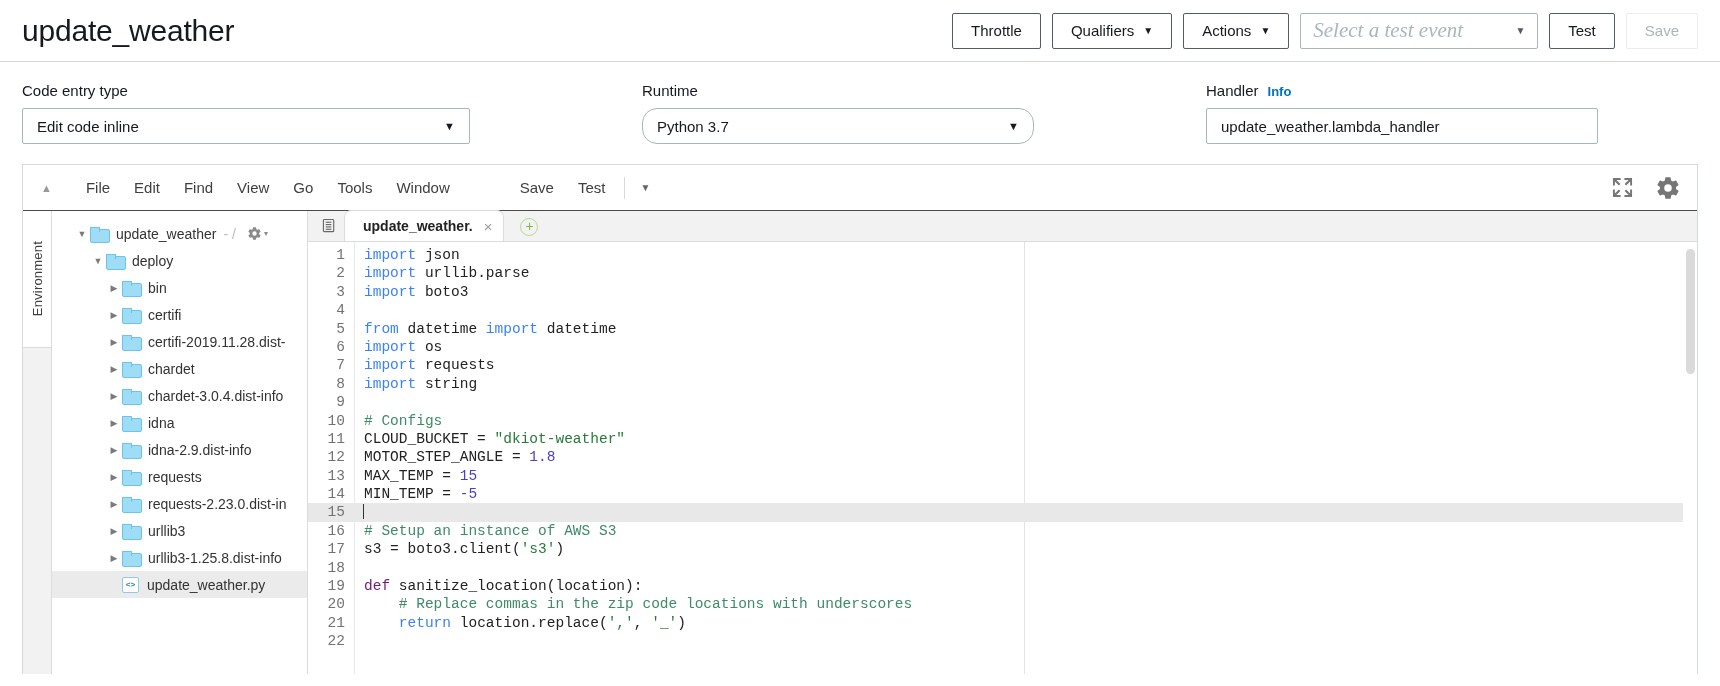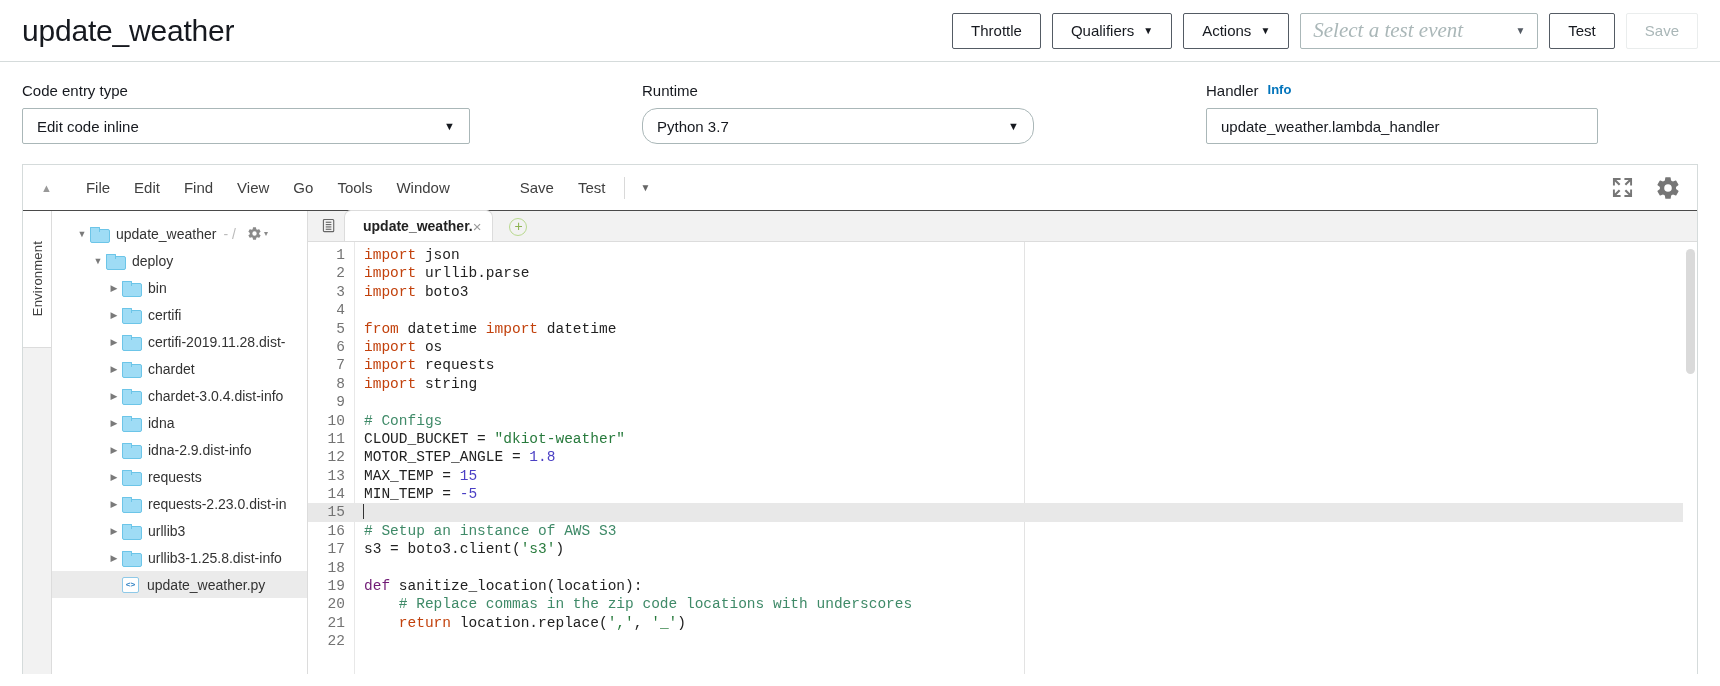--- a/index.html
+++ b/index.html
@@ -86,21 +86,21 @@
     padding: 20px 22px 14px 22px;
     background: #ffffff;
   }
   .field { display: flex; flex-direction: column; }
   .field-label {
     font-size: 15px;
     color: #16191f;
     font-weight: 400;
     margin-bottom: 9px;
     display: flex;
-    align-items: flex-start;
+    align-items: flex-end;
     gap: 9px;
   }
   .field-label .info {
     font-size: 13px;
     color: #0073bb;
     font-weight: bold;
     cursor: pointer;
   }
   .ctrl {
     height: 36px;
@@ -257,20 +257,21 @@
   }
   .file-tab {
     height: 31px;
     background: #ffffff;
     border: 1px solid #dcdcdc;
     border-bottom: none;
     border-radius: 7px 7px 0 0;
     display: flex;
     align-items: center;
     padding: 0 11px 0 18px;
+    gap: 11px;
     font-size: 14px;
     color: #222222;
     font-weight: bold;
     cursor: pointer;
     max-width: 175px;
   }
   .file-tab .tab-label {
     overflow: hidden; text-overflow: clip; white-space: nowrap;
   }
   .file-tab .tab-close { color: #9a9a9a; font-size: 15px; font-weight: normal; }
@@ -327,21 +328,21 @@
     background: #ffffff;
   }
   .sb-thumb {
     position: absolute;
     top: 7px; left: 3px;
     width: 9px; height: 125px;
     background: #dadada;
     border-radius: 5px;
   }
   
-  .t-kw   { color: #c2410c; }
+  .t-kw   { color: #3b82f6; }
   .t-kw2  { color: #701a75; }
   .t-com  { color: #3f8a68; }
   .t-str  { color: #277a3c; }
   .t-num  { color: #4a3fc4; }
   .t-txt  { color: #222222; }
 </style>
 </head>
 <body>
 
 <div class="header">

